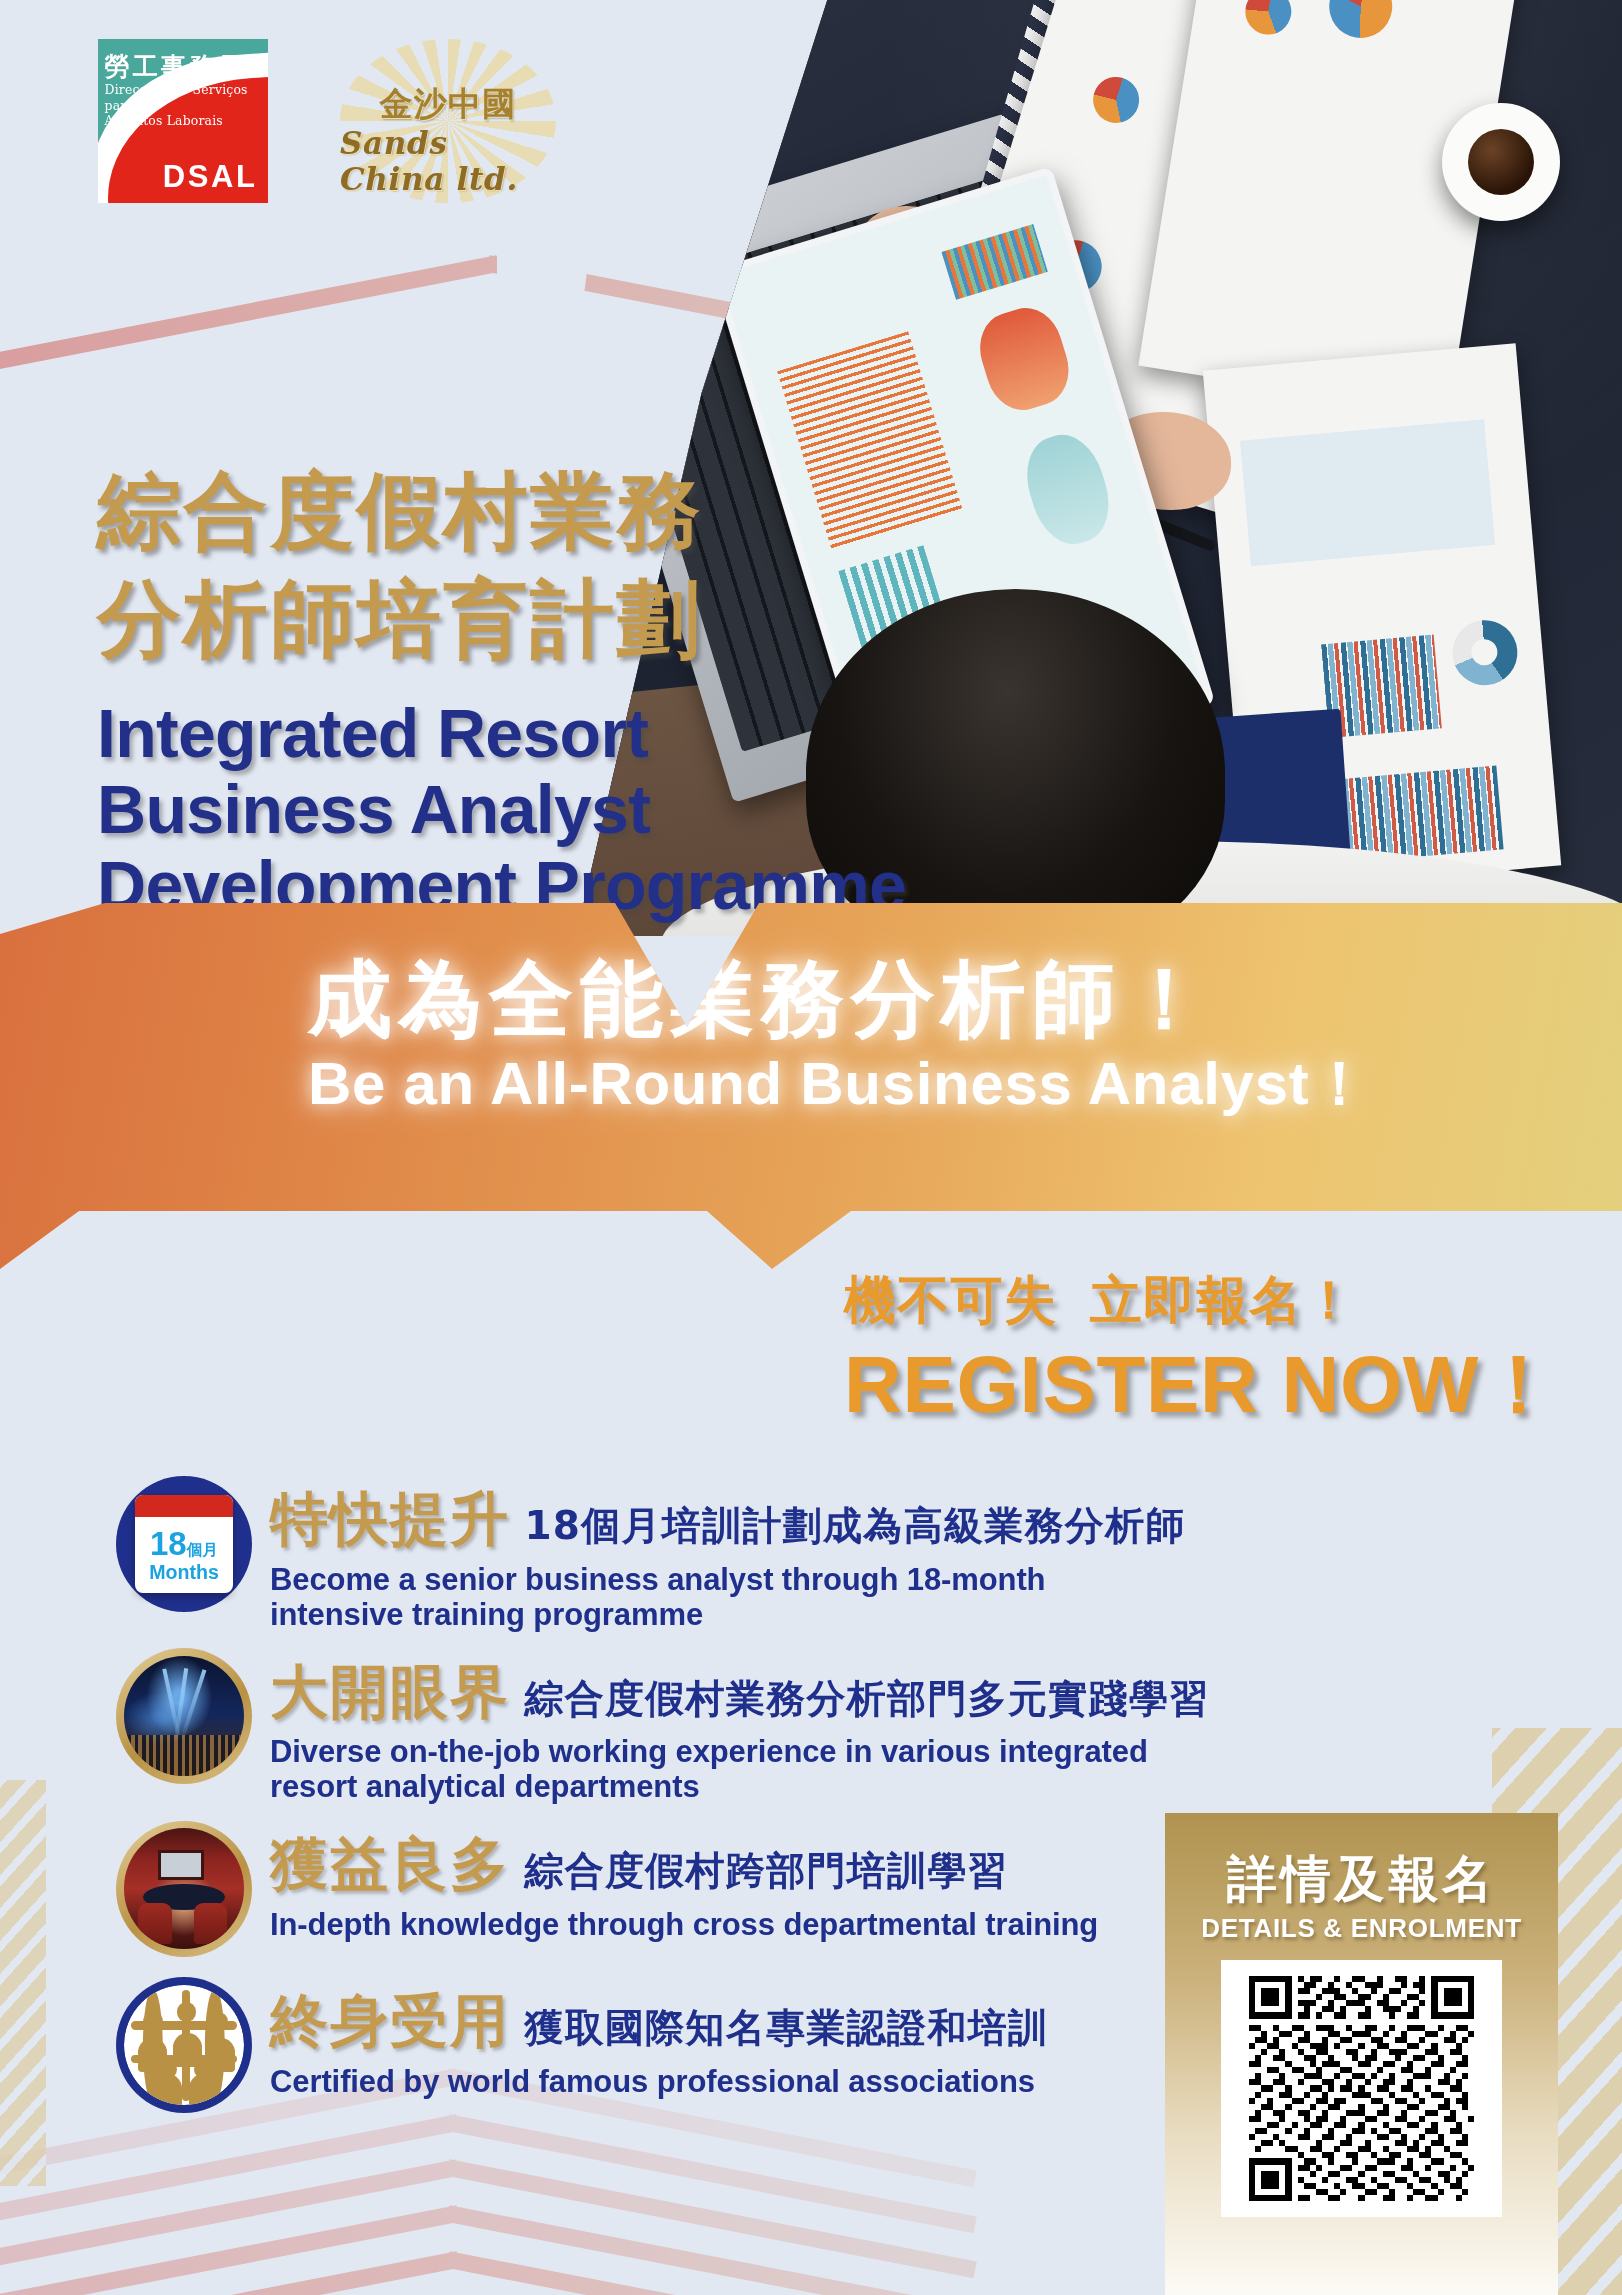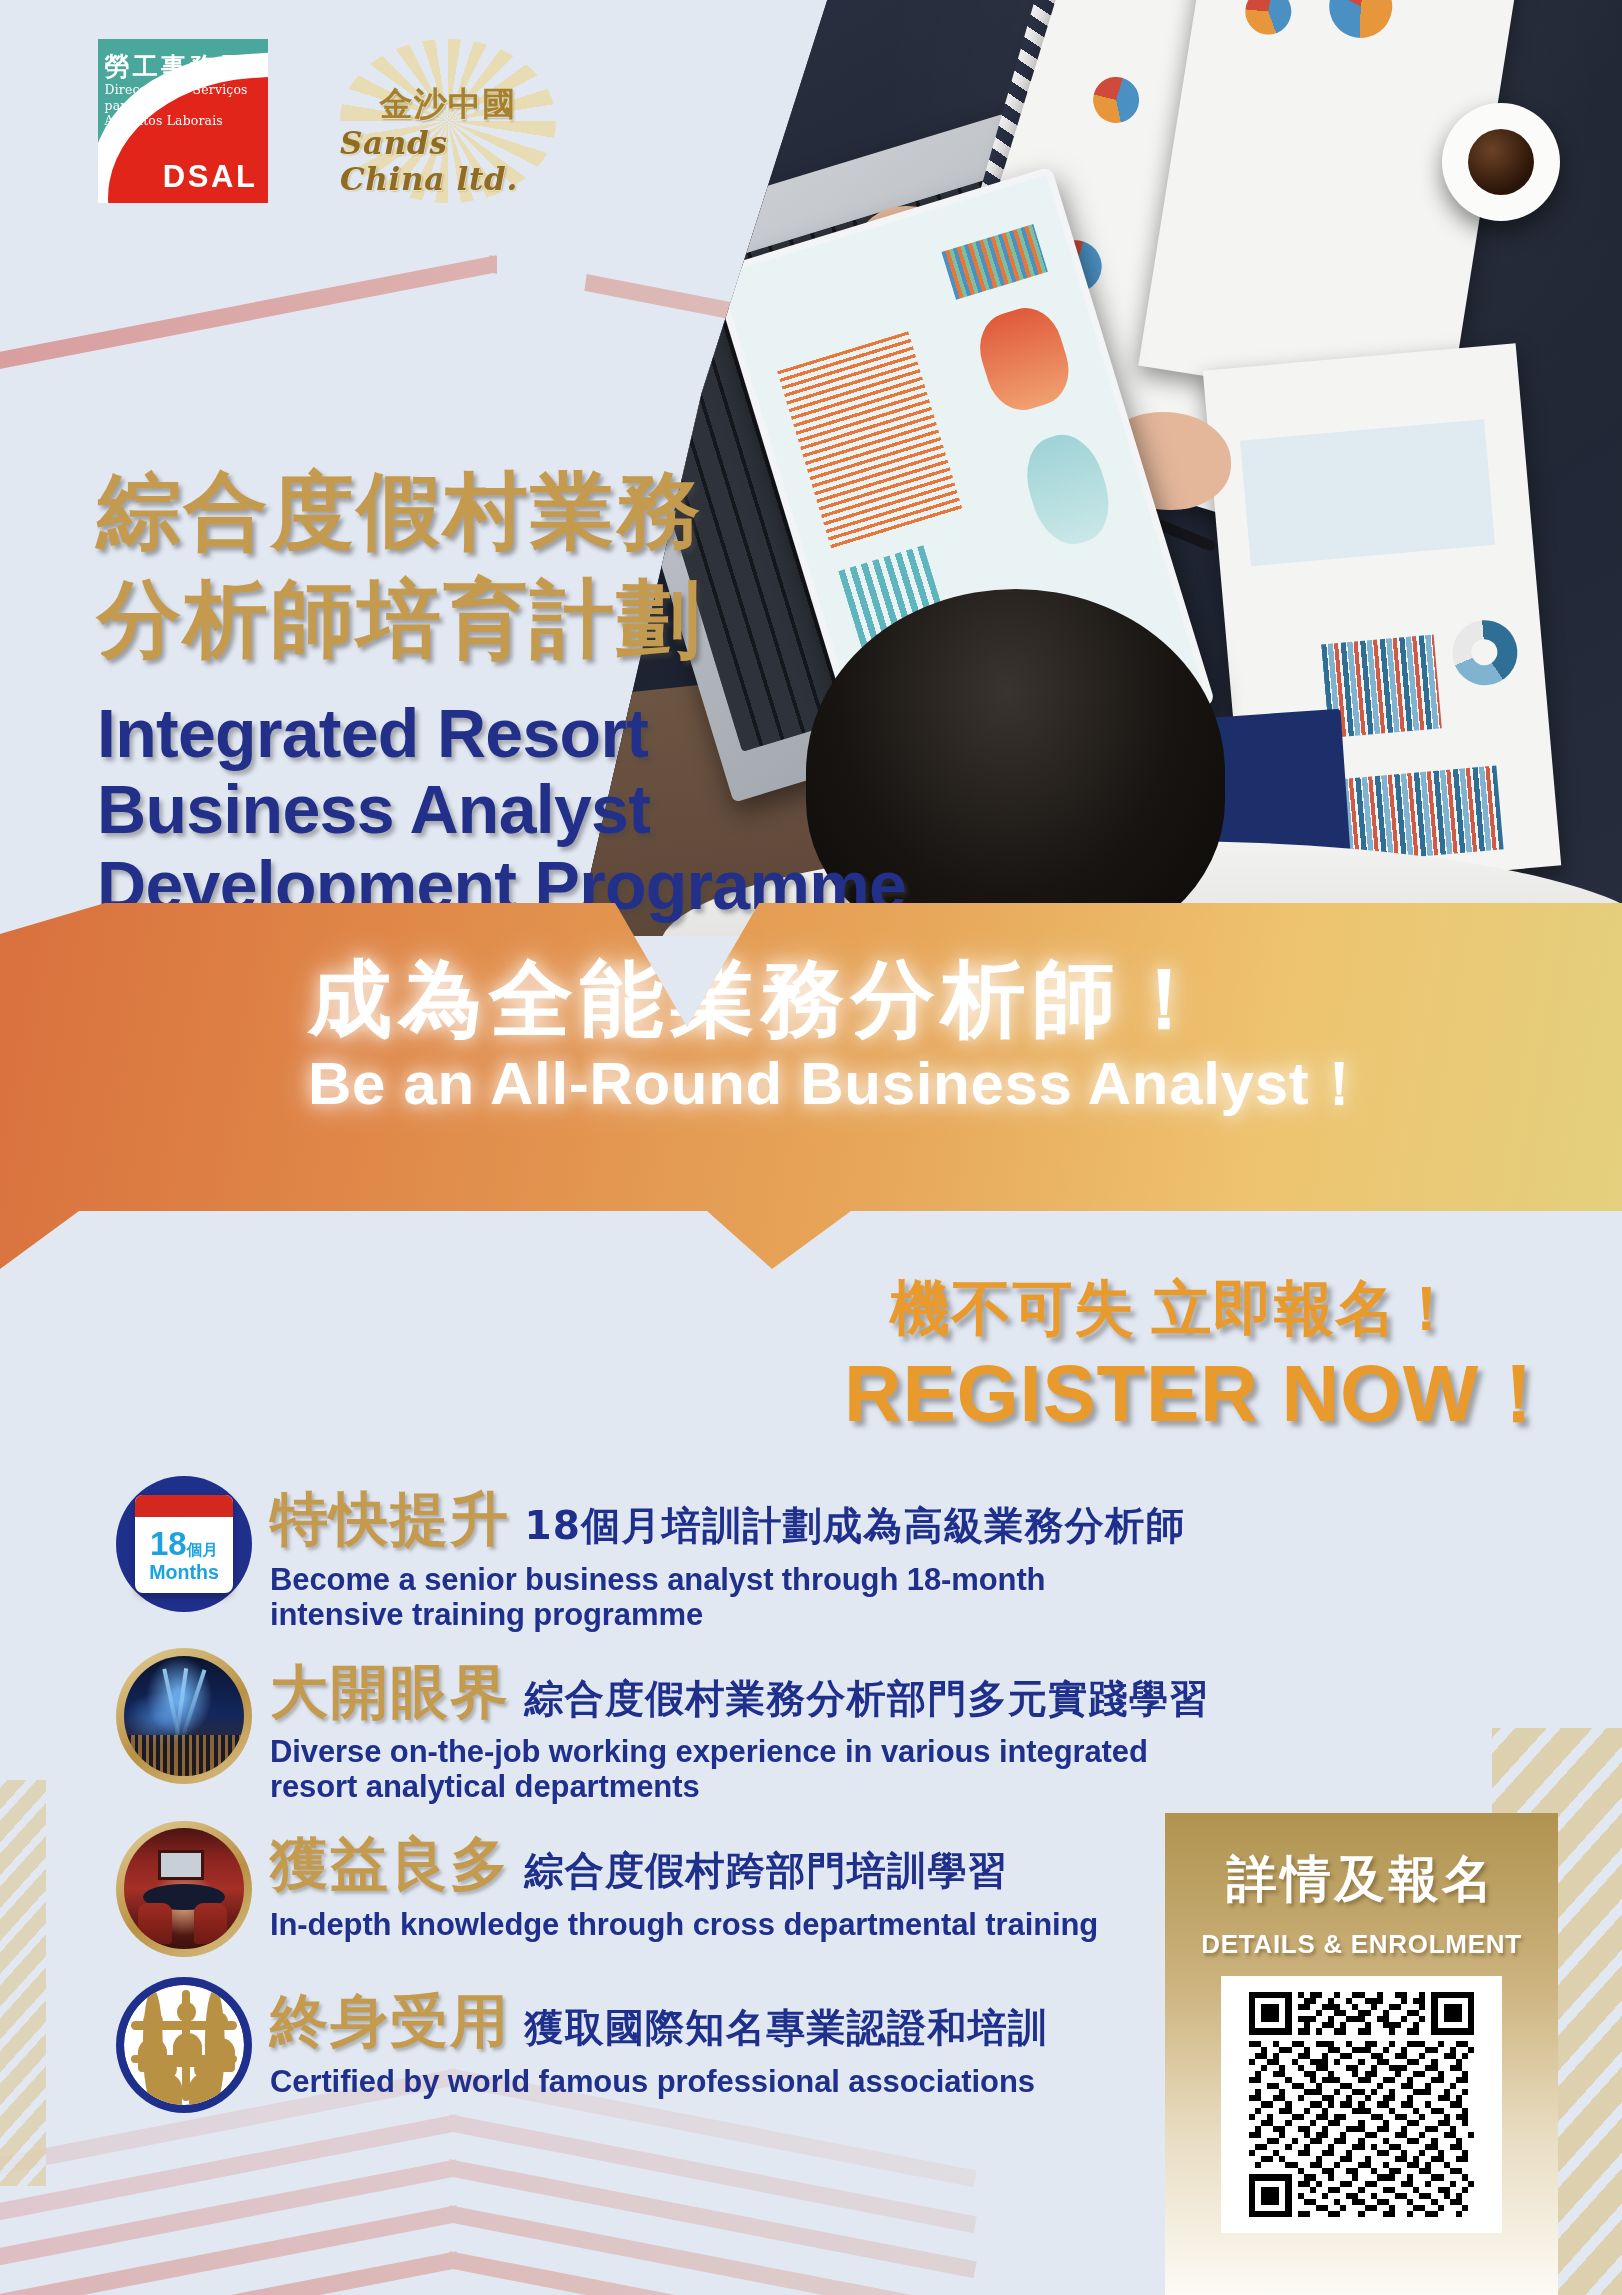--- a/index.html
+++ b/index.html
@@ -238,25 +238,24 @@
     font-size:68px;font-weight:700;line-height:1.12;
     color:#223089;letter-spacing:-0.7px;
     text-shadow:3.3px 3.9px 4.6px rgba(70,70,70,.4);
   }
 
   
   .regnow{
     position:absolute;left:844px;top:1276px;width:753px;text-align:left;
   }
   .regnow .cn{
-    font-family:Liberation Serif, serif;
-    font-size:60px;font-weight:700;letter-spacing:1.3px;line-height:1.12;
+    font-family:Liberation Mono, monospace;
+    font-size:52px;font-weight:700;letter-spacing:1.3px;line-height:1.12;
     color:#e89a2c;
     text-shadow:4.6px 5.2px 5.2px rgba(90,90,90,.5);
-    margin-left:46px;
   }
   .regnow .en{
     margin-top:9.2px;
     font-size:80px;font-weight:700;letter-spacing:0.7px;line-height:1.05;
     color:#e89a2c;
     text-shadow:4.6px 5.2px 5.2px rgba(90,90,90,.5);
   }
 
   
   .features{
@@ -383,21 +382,21 @@
     background:linear-gradient(180deg,#b09350 0%,#cbb17b 34%,#e8dcc0 66%,#fdfbf6 100%);
     text-align:center;
   }
   .qrpanel .t1{
     margin-top:33px;
     font-family:"DejaVu Sans",sans-serif;
     font-size:50px;font-weight:700;letter-spacing:3.9px;color:#fff;
     text-shadow:2.6px 3.3px 3.9px rgba(90,70,30,.45);
   }
   .qrpanel .t2{
-    margin-top:16px;
+    margin-top:0;
     font-size:26px;font-weight:700;letter-spacing:0.7px;color:#fff;
     text-shadow:2px 2.6px 3.3px rgba(90,70,30,.45);
   }
   .qrbox{
     margin:15.7px auto 0;width:281px;height:257px;background:#fff;
     display:flex;align-items:center;justify-content:center;
   }
   .qr{width:247px;height:225px;}
 
   

